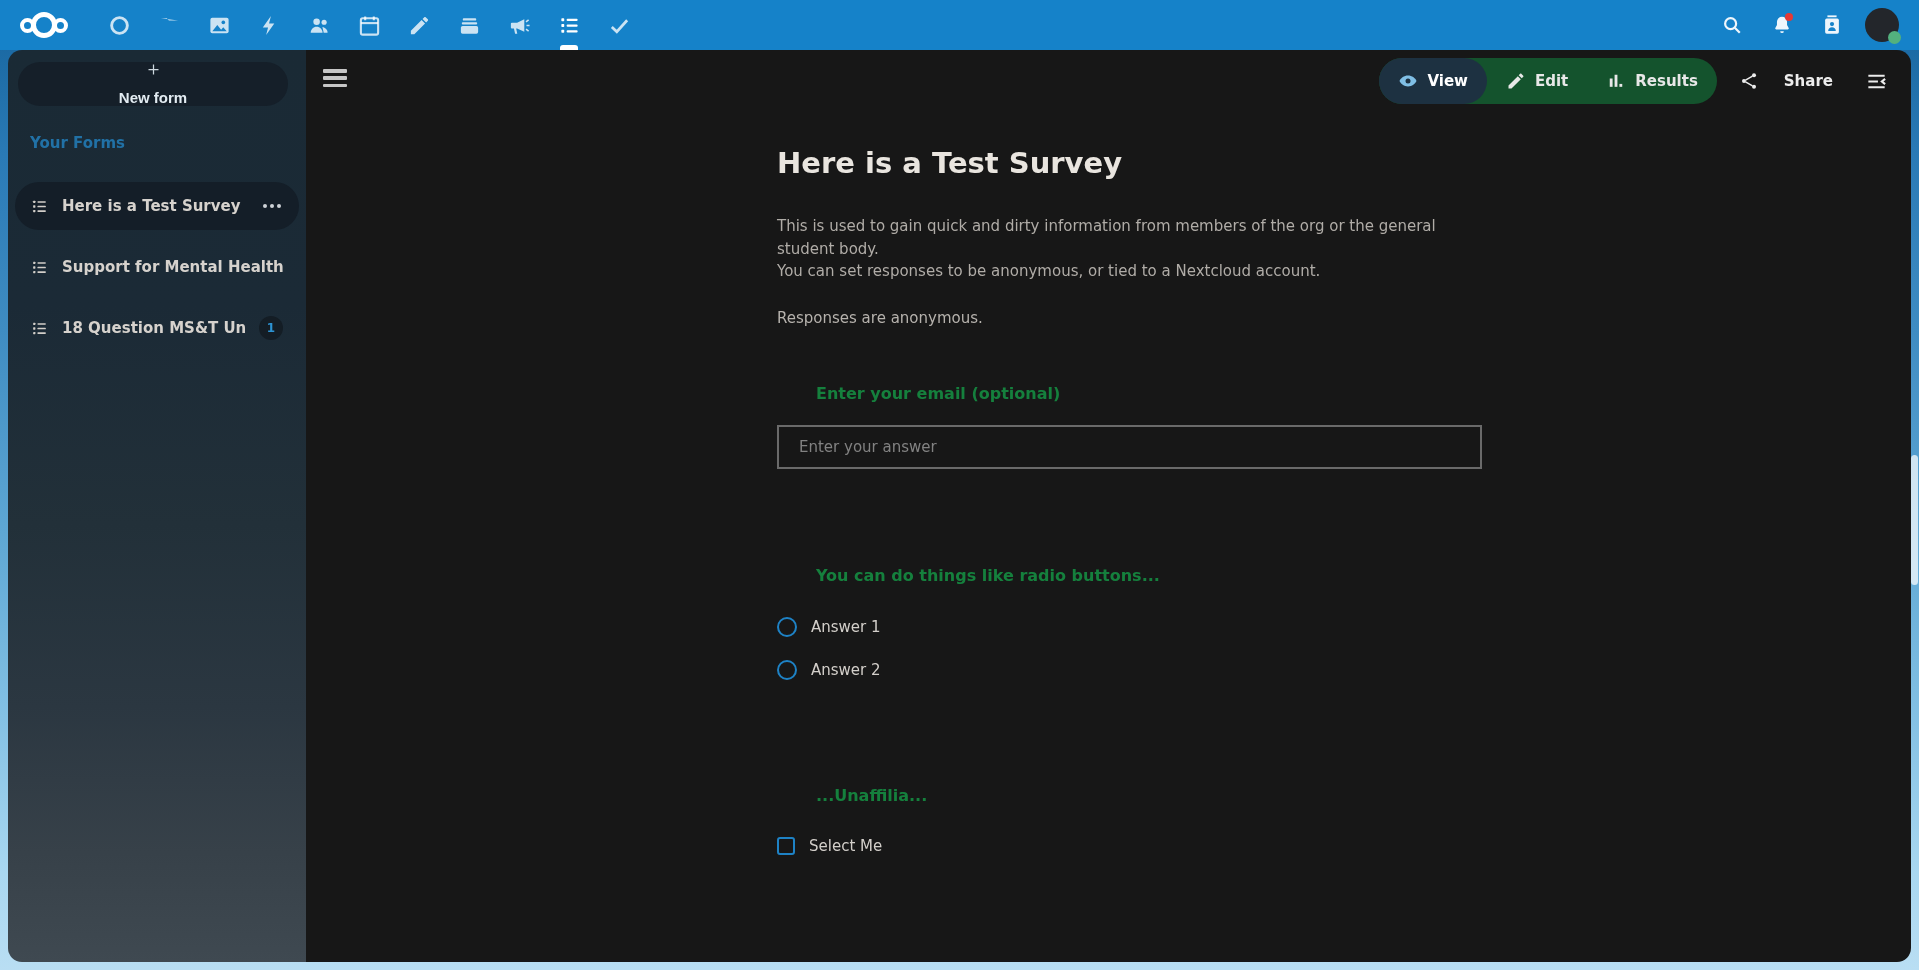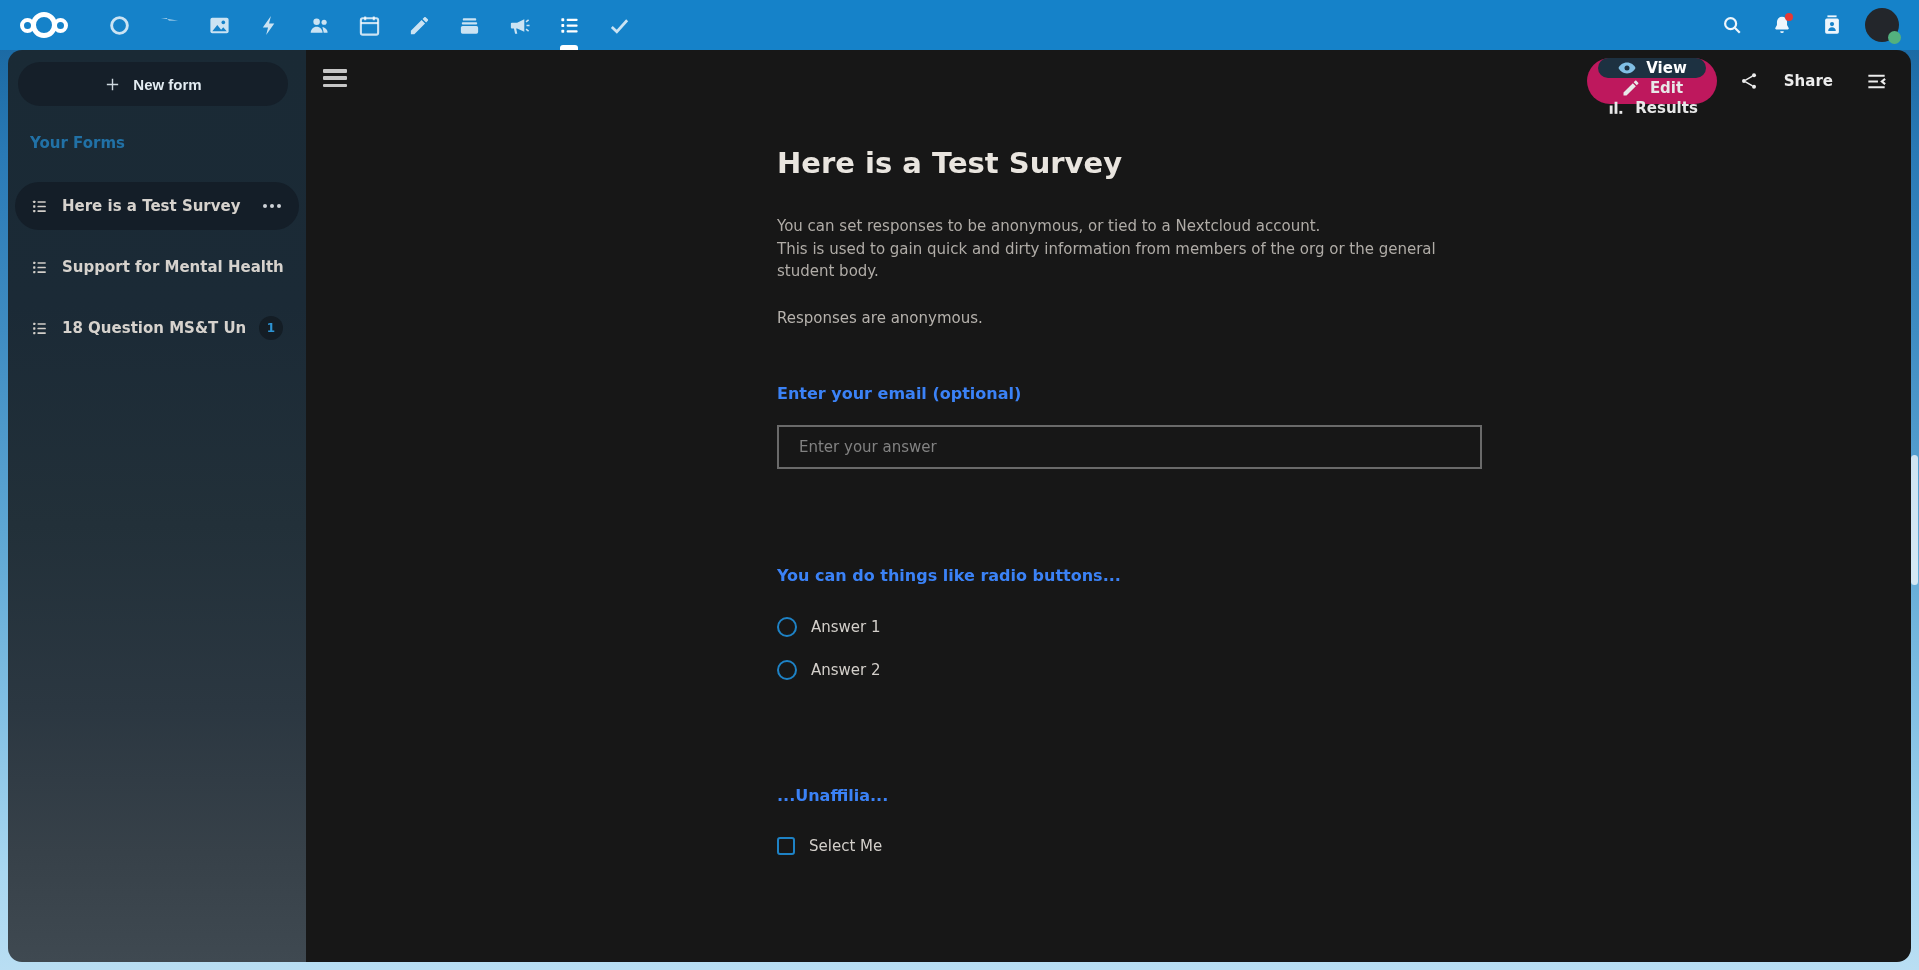--- a/index.html
+++ b/index.html
@@ -33,60 +33,60 @@
 
   
   .container{ position:absolute; left:8px; top:50px; width:1903px; height:912px;
     border-radius:14px; overflow:hidden; display:flex; }
 
   
   .sidebar{ width:298px; flex-shrink:0; position:relative;
     background:linear-gradient(180deg,#1a2a35 0%,#1b2a36 28%,#223039 52%,#2b3741 72%,#374149 88%,#3f4951 100%); }
   .new-form-btn{ position:absolute; left:10px; top:12px; width:270px; height:44px; border-radius:22px;
     background:#151f29; display:flex; align-items:center; justify-content:center; gap:12px;
-    color:#e3ecf2; font-weight:bold; font-size:15px; cursor:pointer; }
+    color:#e3ecf2; font-weight:bold; font-size:15px; cursor:pointer;flex-direction:column; }
   .new-form-btn svg{ width:17px; height:17px; color:#cdd8df; }
   .section-label{ position:absolute; left:22px; top:84px; color:#2171a6; font-weight:bold; font-size:15px; }
   .form-list{ position:absolute; left:0; top:132px; width:100%; }
   .form-item{ height:48px; margin:0 7px 13px 7px; border-radius:24px; display:flex; align-items:center;
     padding:0 16px; gap:14px; cursor:pointer; color:#d6d2cd; }
   .form-item.active{ background:#141e28; }
   .form-item svg{ width:17px; height:17px; flex-shrink:0; color:#d2cec9; }
   .form-item .lbl{ font-weight:bold; font-size:15px; white-space:nowrap; overflow:hidden; }
   .menu-dots{ margin-left:auto; display:flex; gap:3px; padding:6px 2px; cursor:pointer; }
   .menu-dots i{ width:4px; height:4px; border-radius:50%; background:#ced3d7; }
   .count-badge{ margin-left:auto; min-width:24px; height:24px; border-radius:12px; background:#141d25;
     color:#2d93d3; font-size:12px; font-weight:bold; display:flex; align-items:center; justify-content:center; }
 
   
   .main{ flex:1; background:#171717; position:relative; }
   .hamburger{ position:absolute; left:17px; top:19px; width:24px; height:18px; display:flex;
     flex-direction:column; justify-content:space-between; cursor:pointer; }
   .hamburger i{ display:block; height:3.5px; background:#c6c6c6; border-radius:1px; }
 
   .top-controls{ position:absolute; top:8px; right:14px; display:flex; align-items:center; gap:8px; }
-  .tabs-wrap{ display:flex; align-items:center; background:#be185d; border-radius:24px; height:46px;flex-direction:column; }
+  .tabs-wrap{ display:flex; align-items:center; background:#14532d; border-radius:24px; height:46px; }
   .tab{ display:flex; align-items:center; gap:9px; padding:0 19px; height:46px; border-radius:24px;
     color:#e8e8e8; font-weight:bold; font-size:15px; cursor:pointer; }
   .tab svg{ width:20px; height:20px; }
   .tab.active{ background:#1d3141; color:#fff; }
   .tab.active svg{ color:#80bfe5; }
   .share-btn{ display:flex; align-items:center; gap:25px; padding:0 14px; height:46px; color:#ececec;
     font-weight:bold; font-size:15px; cursor:pointer; }
   .share-btn svg{ width:20px; height:20px; }
   .toggle-btn{ width:42px; height:46px; display:flex; align-items:center; justify-content:center;
     color:#ececec; cursor:pointer; }
   .toggle-btn svg{ width:23px; height:23px; }
 
   
   .form-col{ position:absolute; left:471px; top:95px; width:705px; }
   .f-title{ font-size:29px; font-weight:bold; color:#e9e5df; line-height:36px; }
   .f-desc{ margin-top:34px; font-size:15px; line-height:22.5px; color:#b0aca7; }
   .f-anon{ margin-top:24px; font-size:15px; line-height:22.5px; color:#b6b2ad; }
-  .q-label{ font-size:16px; font-weight:bold; color:#3b82f6; line-height:22px; }
+  .q-label{ font-size:16px; font-weight:bold; color:#15803d; line-height:22px;margin-left:39px; }
   .q1-label{ margin-top:54px; }
   .text-answer{ margin-top:20px; width:705px; height:44px; background:transparent;
     border:2px solid #6a6a6a; border-radius:0; padding:0 20px; color:#d8d4cf; font-size:15px;
     font-family:"DejaVu Sans","Liberation Sans",sans-serif; outline:none; display:block; }
   .text-answer::placeholder{ color:#828282; }
   .q2-label{ margin-top:96px; }
   .q3-label{ margin-top:104px; }
   .opt-row{ display:flex; align-items:center; gap:14px; height:22px; cursor:pointer; }
   .r1{ margin-top:29px; } .r2{ margin-top:21px; }
   .c1{ margin-top:28px; } .c2{ margin-top:23px; }
@@ -305,22 +305,22 @@
         <svg viewBox="0 0 24 24" fill="none" stroke="currentColor" stroke-width="2.2">
             <path d="M3.5 6h17M3.5 12h10M3.5 18h17M21 9.3l-3.4 2.7 3.4 2.7"></path>
           </svg>
       </div>
     </div>
 
     <section class="form-col">
       <h1 class="f-title">Here is a Test Survey</h1>
 
       <div class="f-desc">
+        <div>This is used to gain quick and dirty information from members of the org or the general student body.</div>
         <div>You can set responses to be anonymous, or tied to a Nextcloud account.</div>
-        <div>This is used to gain quick and dirty information from members of the org or the general student body.</div>
       </div>
 
       <div class="f-anon">Responses are anonymous.</div>
 
       <div class="q-label q1-label">Enter your email (optional)</div>
       <input class="text-answer" type="text" placeholder="Enter your answer" style="">
 
       <div class="q-label q2-label">You can do things like radio buttons...</div>
       <div class="opt-row r1">
         <span class="radio"></span>

